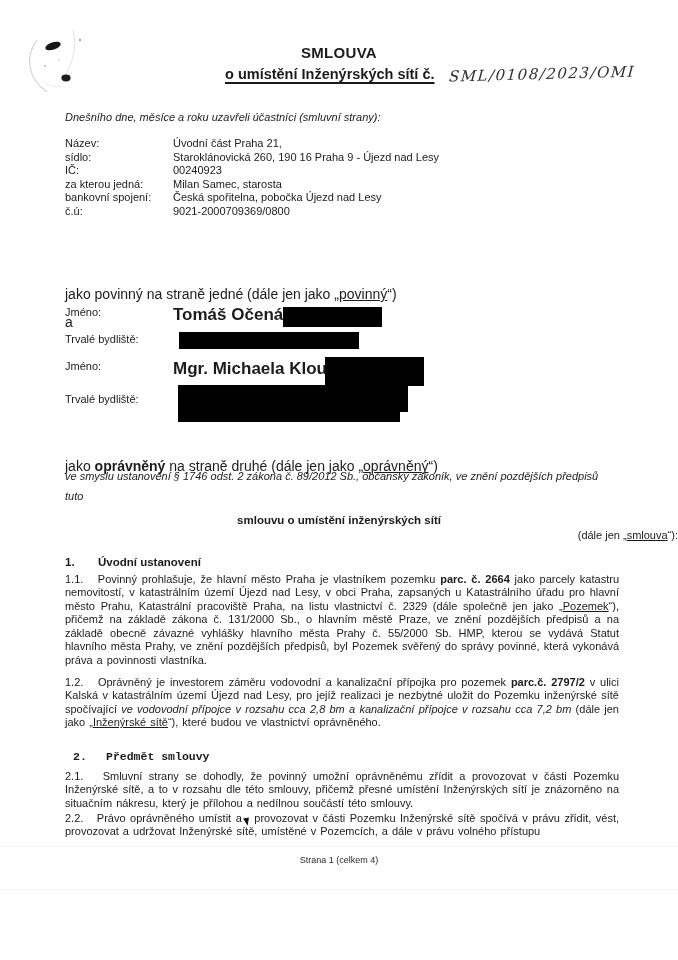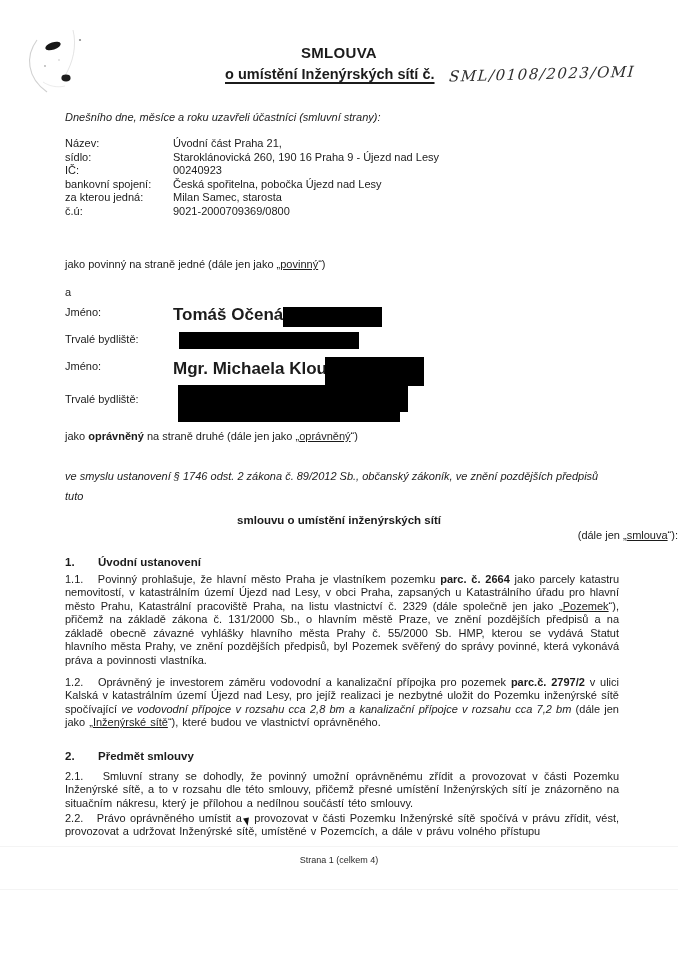--- a/index.html
+++ b/index.html
@@ -16,21 +16,21 @@
   .hand{
     display:inline-block;margin-left:10px;
     font-family:"DejaVu Serif","DejaVu Sans",serif;font-style:italic;
     font-size:15px;letter-spacing:1.5px;color:#2e2e2e;font-weight:400;
     transform:rotate(-1.5deg) skewX(-6deg);
   }
   .intro{left:65px;top:111px;font-size:11px;font-style:italic;}
   .details{left:65px;top:137px;font-size:11px;line-height:13.6px;}
   .drow{display:flex;}
   .dlabel{width:108px;flex:0 0 108px;}
-  .line{font-size:11px;}
+  .line{font-size:14px;margin-top:28px;}
   .povinny{left:65px;top:258px;}
   .andsep{left:65px;top:286px;}
   .opravneny{left:65px;top:430px;}
   .u{text-decoration:underline;text-underline-offset:1px;}
   .b{font-weight:700;}
   .i{font-style:italic;}
   .nlabel{font-size:11px;}
   .nname{font-size:17px;font-weight:700;}
   .redact{background:#000;}
   .law{left:65px;top:466px;width:554px;font-size:11px;font-style:italic;line-height:20px;}
@@ -79,26 +79,26 @@
     </div>
     <div class="drow">
       <span class="dlabel">sídlo:</span>
       <span>Staroklánovická 260, 190 16 Praha 9 - Újezd nad Lesy</span>
     </div>
     <div class="drow">
       <span class="dlabel">IČ:</span>
       <span>00240923</span>
     </div>
     <div class="drow">
+      <span class="dlabel">za kterou jedná:</span>
+      <span>Milan Samec, starosta</span>
+    </div>
+    <div class="drow">
       <span class="dlabel">bankovní spojení:</span>
       <span>Česká spořitelna, pobočka Újezd nad Lesy</span>
-    </div>
-    <div class="drow">
-      <span class="dlabel">za kterou jedná:</span>
-      <span>Milan Samec, starosta</span>
     </div>
     <div class="drow">
       <span class="dlabel">č.ú:</span>
       <span>9021-2000709369/0800</span>
     </div>
   </div>
 
   <div class="abs line povinny"><span>jako povinný na straně jedné (dále jen jako „</span><span class="u">povinný</span><span>“)</span></div>
 
   <div class="abs line andsep">a</div>
@@ -126,21 +126,21 @@
   <div class="abs agr-sub"><span>(dále jen „</span><span class="u">smlouva</span><span>“):</span></div>
 
   <div class="abs heading" style="left:65px;top:556px;">
     <span class="hnum">1.</span><span>Úvodní ustanovení</span>
   </div>
 
   <div class="abs para" style="left:65px;top:573px;"><span>1.1.&nbsp;&nbsp; Povinný prohlašuje, že hlavní město Praha je vlastníkem pozemku </span><span class="b">parc. č. 2664</span><span> jako parcely katastru nemovitostí, v katastrálním území Újezd nad Lesy, v obci Praha, zapsaných u Katastrálního úřadu pro hlavní město Prahu, Katastrální pracoviště Praha, na listu vlastnictví č. 2329 (dále společně jen jako „</span><span class="u">Pozemek</span><span>“), přičemž na základě zákona č. 131/2000 Sb., o hlavním městě Praze, ve znění pozdějších předpisů a na základě obecně závazné vyhlášky hlavního města Prahy č. 55/2000 Sb. HMP, kterou se vydává Statut hlavního města Prahy, ve znění pozdějších předpisů, byl Pozemek svěřený do správy povinné, která vykonává práva a povinnosti vlastníka.</span></div>
 
   <div class="abs para" style="left:65px;top:676px;"><span>1.2.&nbsp;&nbsp; Oprávněný je investorem záměru vodovodní a kanalizační přípojka pro pozemek </span><span class="b">parc.č. 2797/2</span><span> v ulici Kalská v katastrálním území Újezd nad Lesy, pro jejíž realizaci je nezbytné uložit do Pozemku inženýrské sítě spočívající </span><span class="i">ve vodovodní přípojce v rozsahu cca 2,8 bm a kanalizační přípojce v rozsahu cca 7,2 bm</span><span> (dále jen jako „</span><span class="u">Inženýrské sítě</span><span>“), které budou ve vlastnictví oprávněného.</span></div>
 
-  <div class="abs heading" style="left:65px;top:750px;">
+  <div class="abs heading" style="left:73px;top:750px;font-family:Liberation Mono, monospace;">
     <span class="hnum">2.</span><span>Předmět smlouvy</span>
   </div>
 
   <div class="abs para" style="left:65px;top:770px;">2.1.&nbsp;&nbsp; Smluvní strany se dohodly, že povinný umožní oprávněnému zřídit a provozovat v části Pozemku Inženýrské sítě, a to v rozsahu dle této smlouvy, přičemž přesné umístění Inženýrských sítí je znázorněno na situačním nákresu, který je přílohou a nedílnou součástí této smlouvy.</div>
 
   <div class="abs para" style="left:65px;top:812px;"><span>2.2.&nbsp;&nbsp; Právo oprávněného umístit a</span><span class="caret-mark"></span><span> provozovat v části Pozemku Inženýrské sítě spočívá v právu zřídit, vést, provozovat a udržovat Inženýrské sítě, umístěné v Pozemcích, a dále v právu volného přístupu</span></div>
 
   <div class="abs streak" style="top:846px;"></div>
   <div class="abs streak" style="top:889px;"></div>
 

